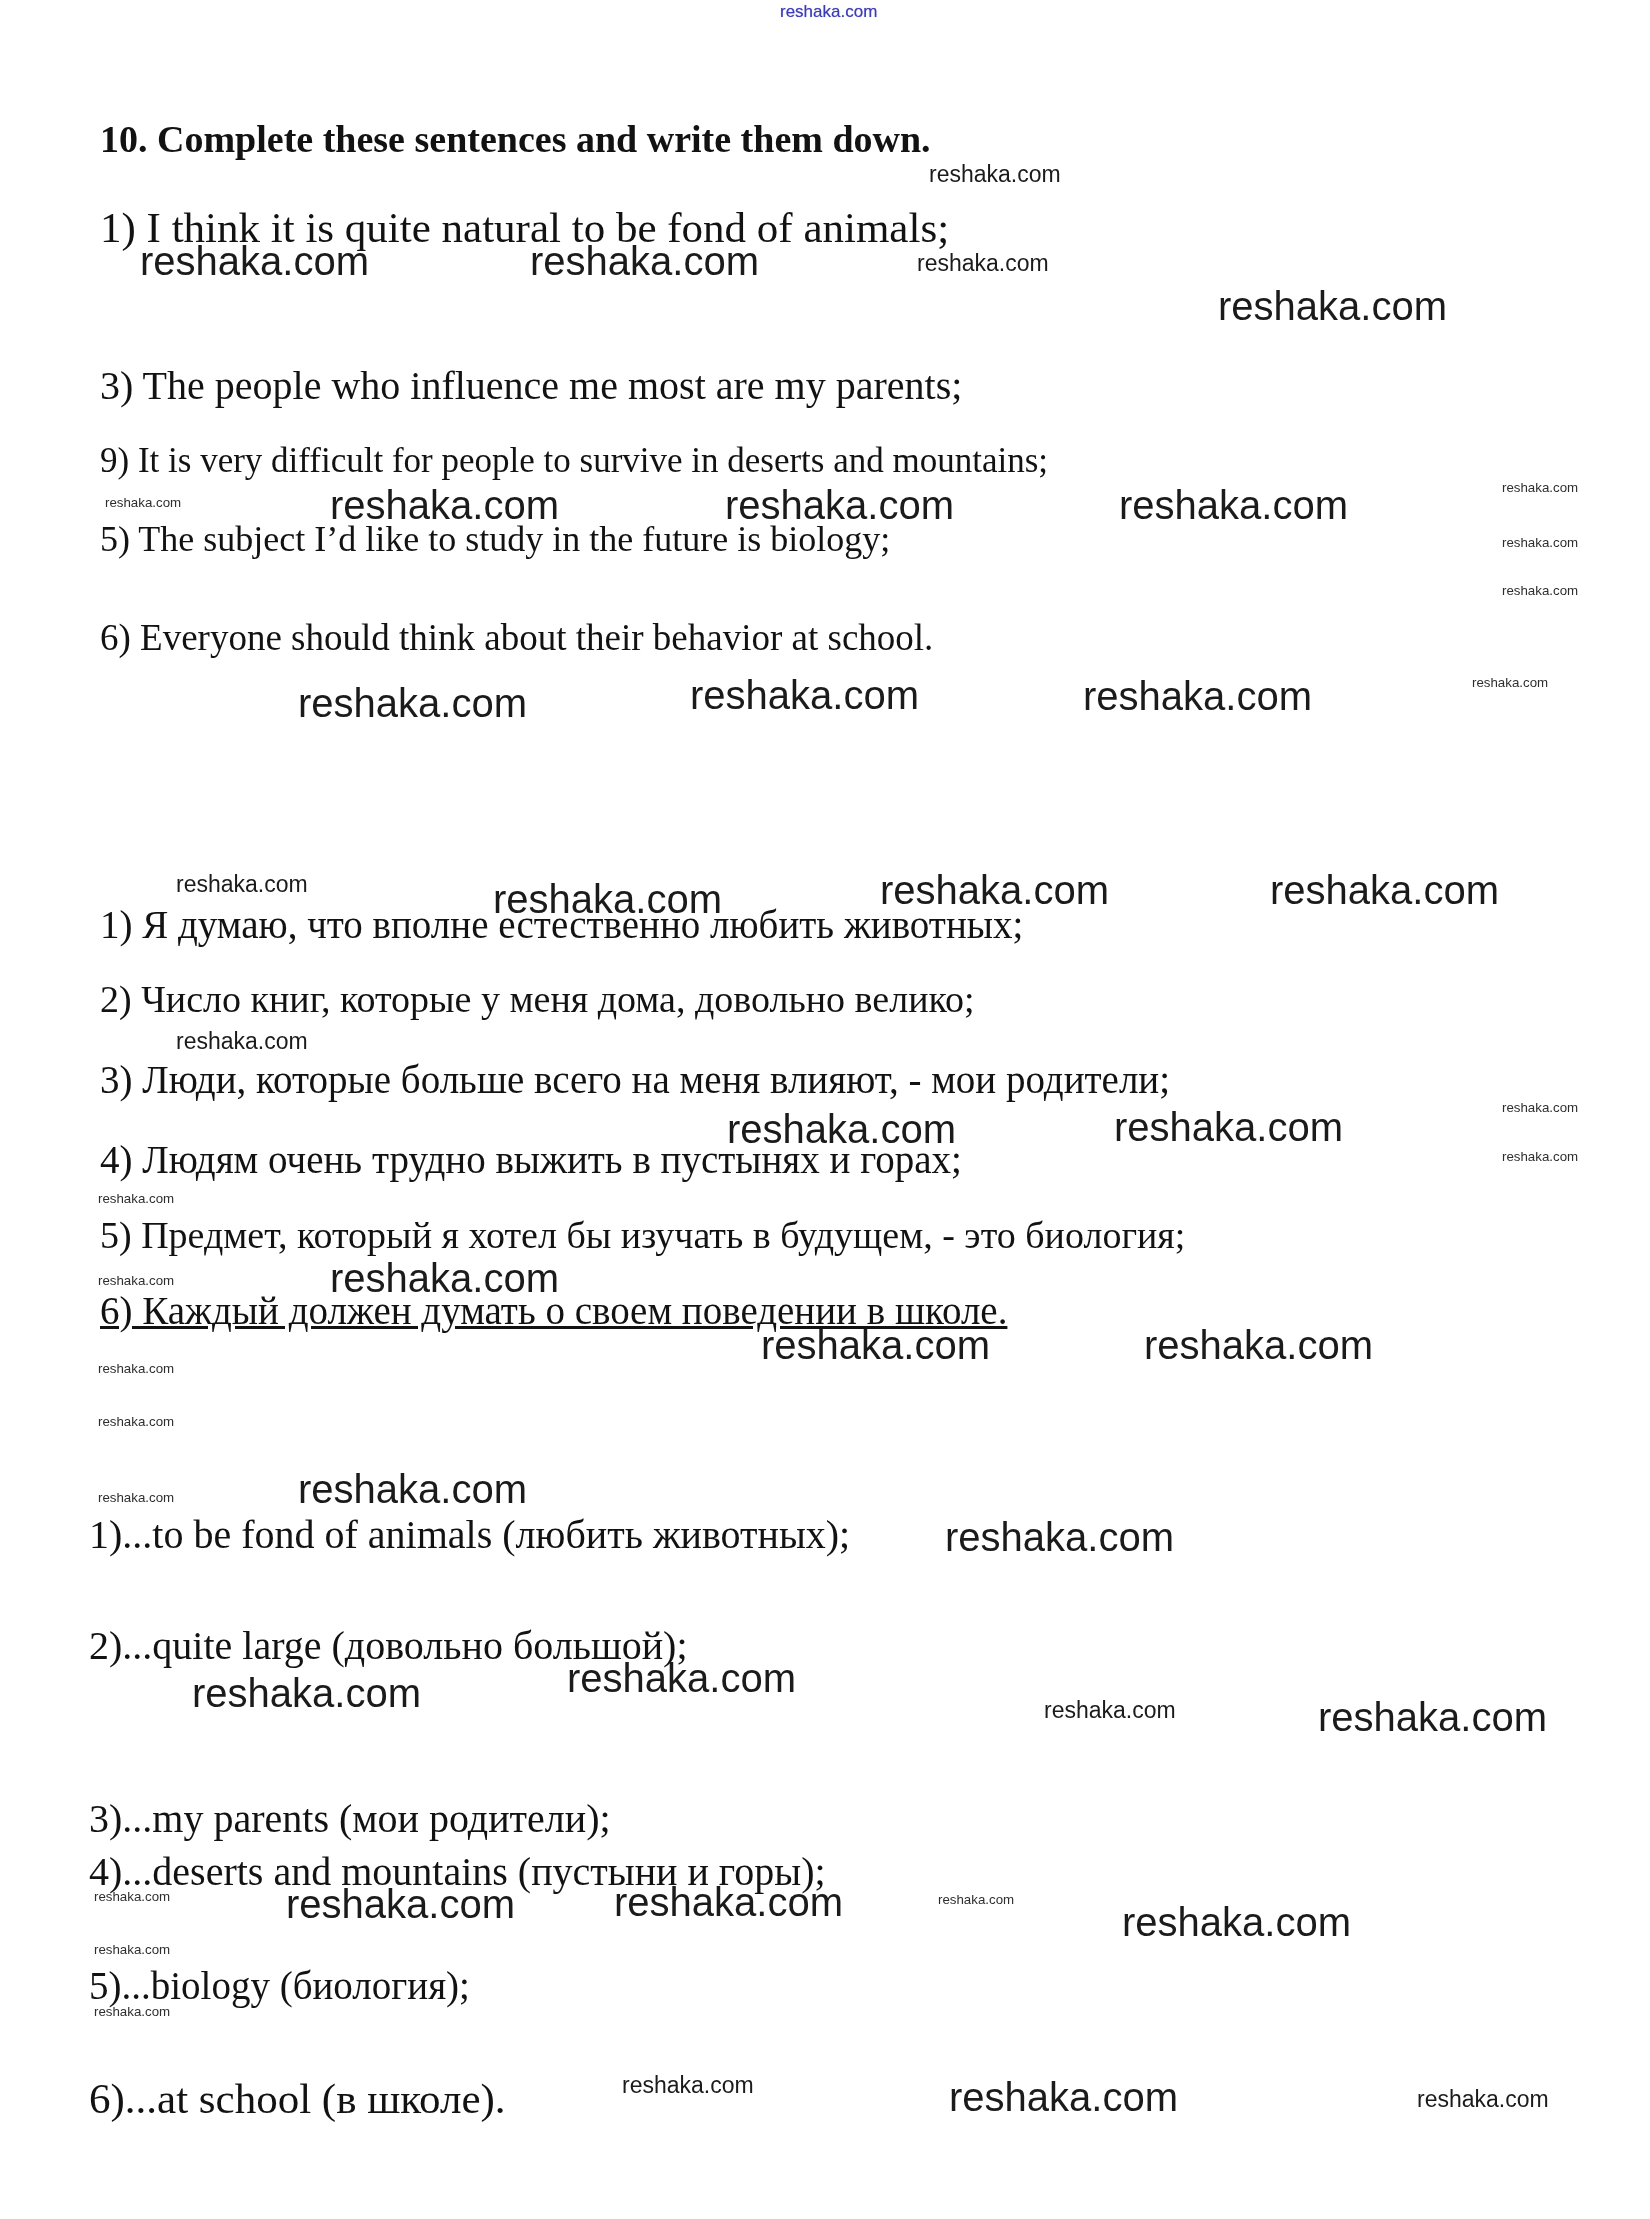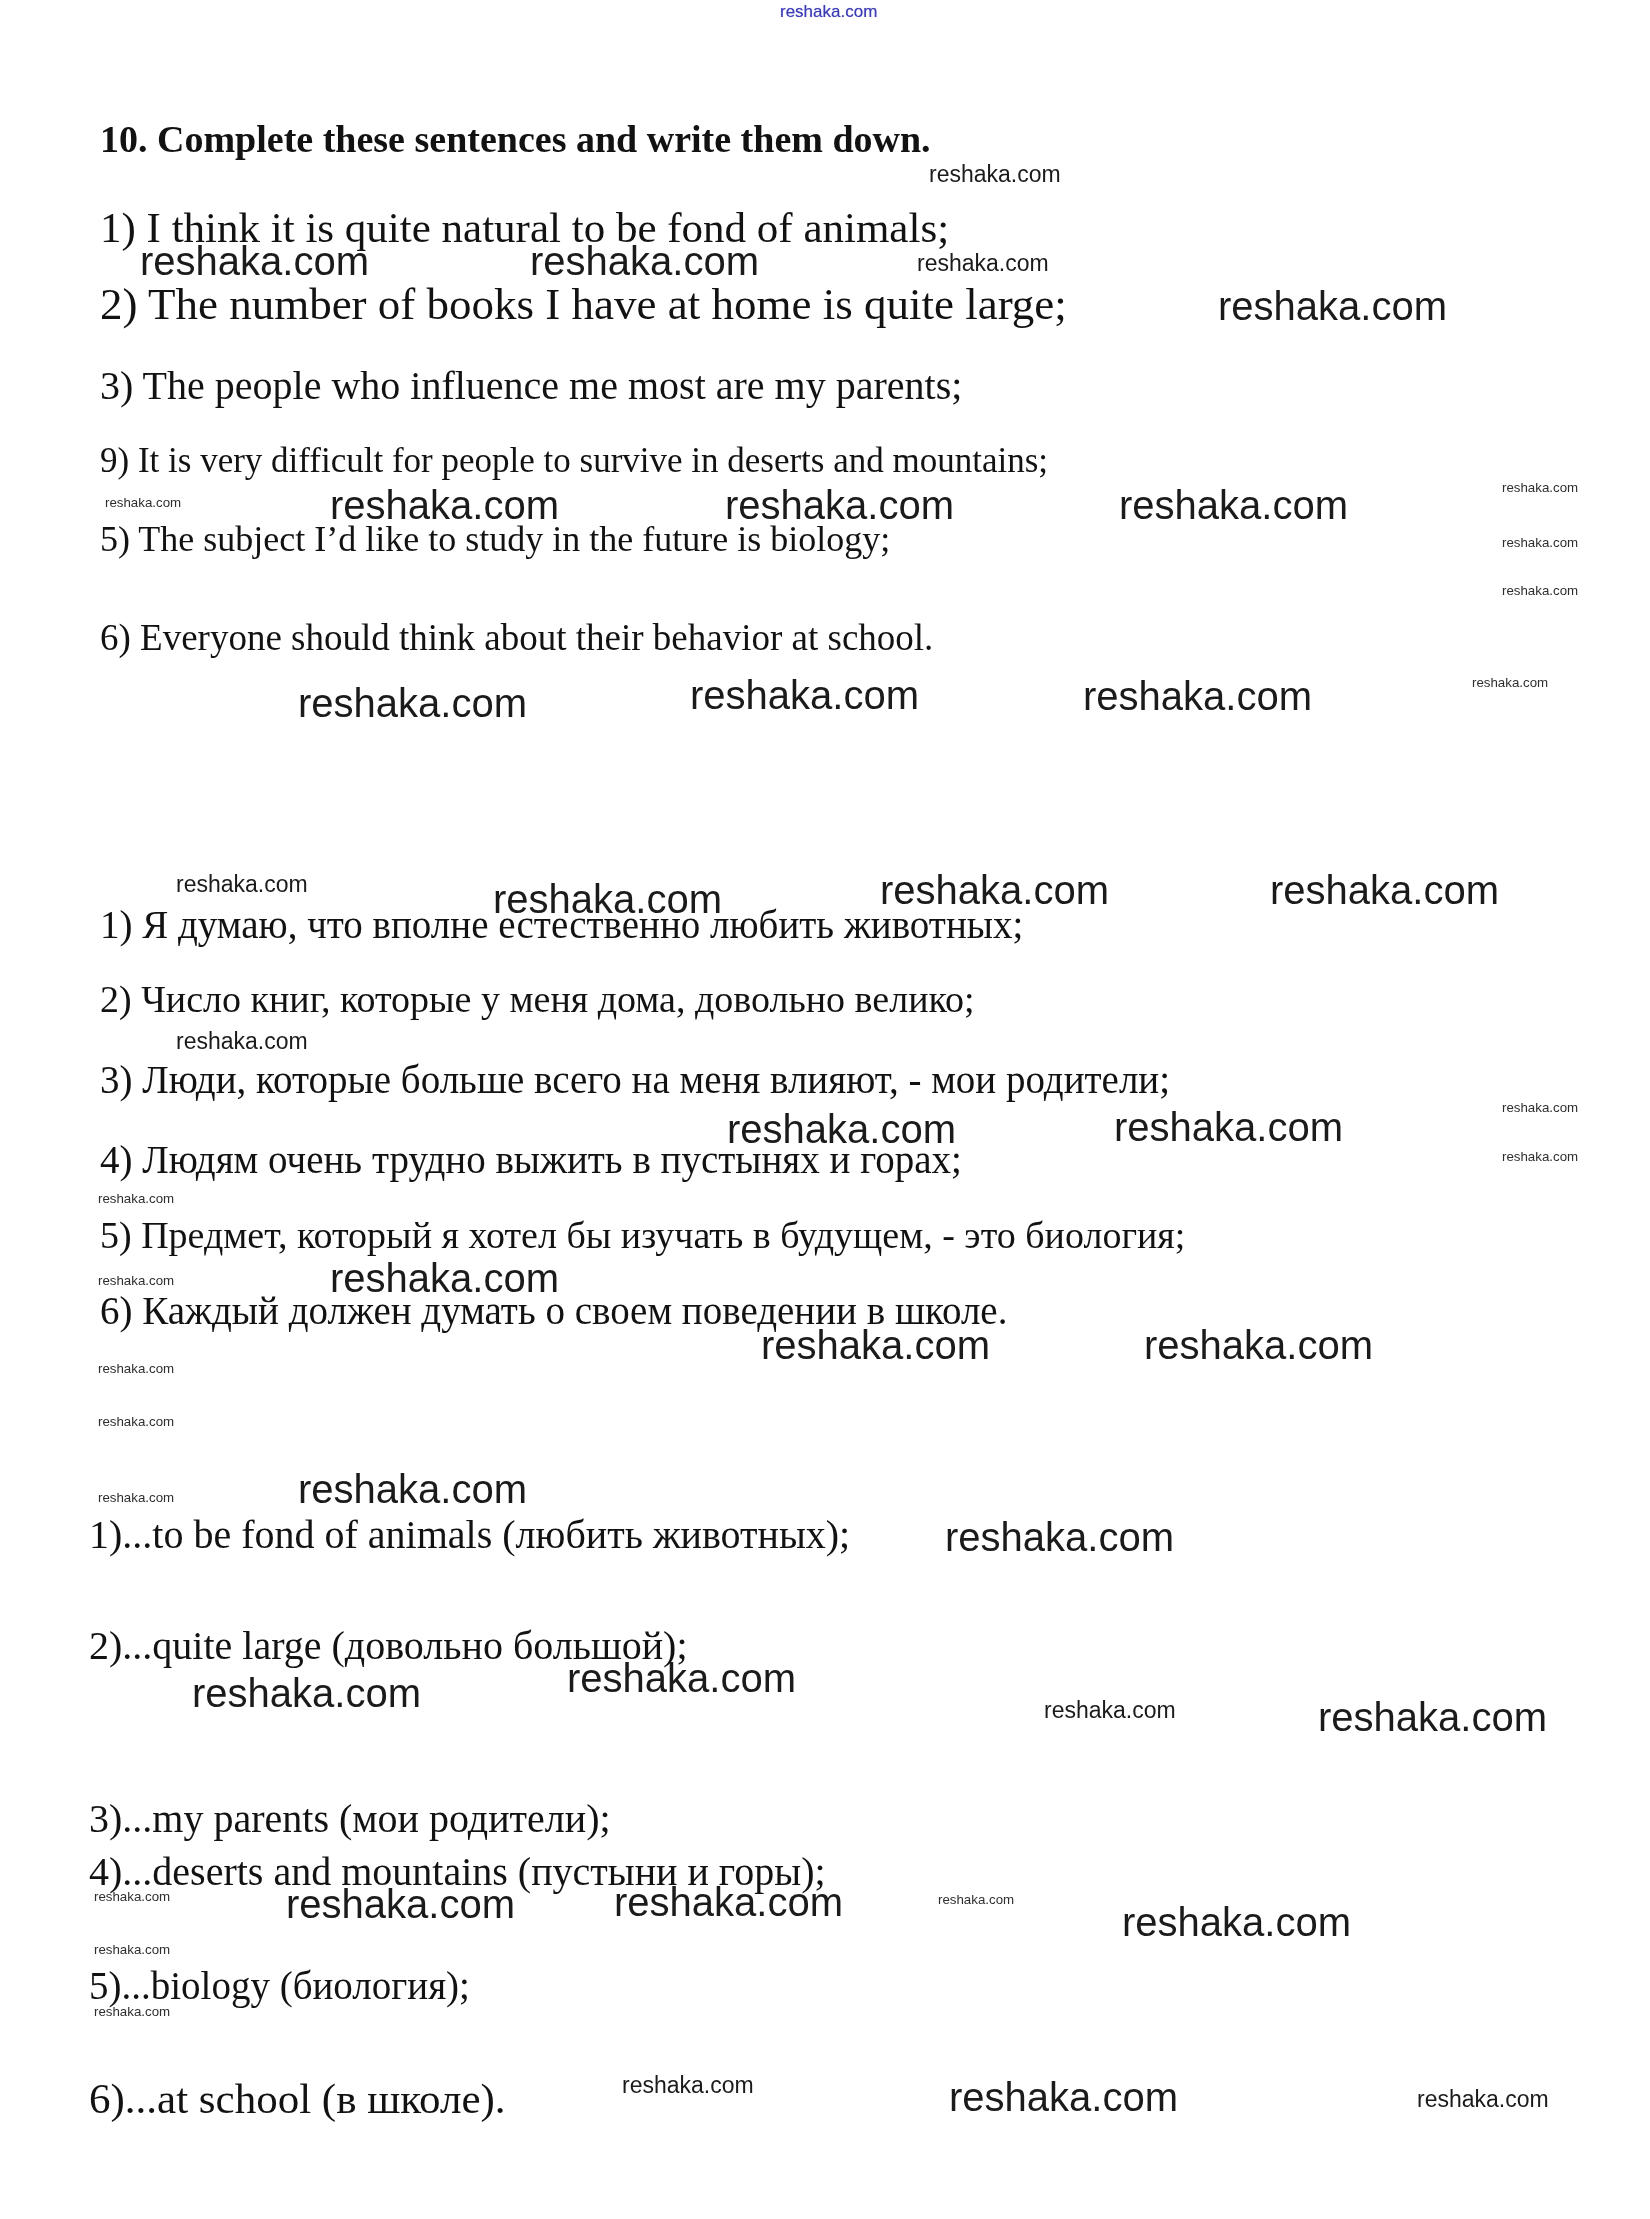--- a/index.html
+++ b/index.html
@@ -33,42 +33,41 @@
 </style>
 </head>
 <body>
 
 <div class="page">
 
   <div class="line bold" style="left:100px; top:118px; font-size:38px;text-align:center;">10. Complete these sentences and write them down.</div>
 
   <div class="line" style="left:100px; top:204px; font-size:43px;">1) I think it is quite natural to be fond of animals;</div>
 
-  <div class="line" style="left:100px; top:279px; font-size:45px;">2) The number of books I have at home is quite large;</div>
 
   <div class="line" style="left:100px; top:364px; font-size:40px;">3) The people who influence me most are my parents;</div>
 
   <div class="line" style="left:100px; top:441px; font-size:35px;">9) It is very difficult for people to survive in deserts and mountains;</div>
 
   <div class="line" style="left:100px; top:519px; font-size:36px;text-align:center;">5) The subject I’d like to study in the future is biology;</div>
 
   <div class="line" style="left:100px; top:597px; font-size:37px;margin-top:20px;">6) Everyone should think about their behavior at school.</div>
 
 
   <div class="line" style="left:100px; top:903px; font-size:39px;">1) Я думаю, что вполне естественно любить животных;</div>
 
   <div class="line" style="left:100px; top:978px; font-size:38px;">2) Число книг, которые у меня дома, довольно велико;</div>
 
   <div class="line" style="left:100px; top:1058px; font-size:39px;">3) Люди, которые больше всего на меня влияют, - мои родители;</div>
 
   <div class="line" style="left:100px; top:1138px; font-size:39px;">4) Людям очень трудно выжить в пустынях и горах;</div>
 
   <div class="line" style="left:100px; top:1214px; font-size:38px;font-family:Liberation Serif, serif;">5) Предмет, который я хотел бы изучать в будущем, - это биология;</div>
 
-  <div class="line" style="left:100px; top:1289px; font-size:39px;">6) Каждый должен думать о своем поведении в школе.</div>
+  <div class="line" style="left:100px; top:1289px; font-size:39px;text-decoration:underline;">6) Каждый должен думать о своем поведении в школе.</div>
 
   <div class="line" style="left:89px; top:1513px; font-size:40px;">1)...to be fond of animals (любить животных);</div>
 
   <div class="line" style="left:89px; top:1624px; font-size:40px;">2)...quite large (довольно большой);</div>
 
   <div class="line" style="left:89px; top:1797px; font-size:40px;">3)...my parents (мои родители);</div>
 
   <div class="line" style="left:89px; top:1850px; font-size:40px;">4)...deserts and mountains (пустыни и горы);</div>
 
   <div class="line" style="left:89px; top:1964px; font-size:39px;">5)...biology (биология);</div>

